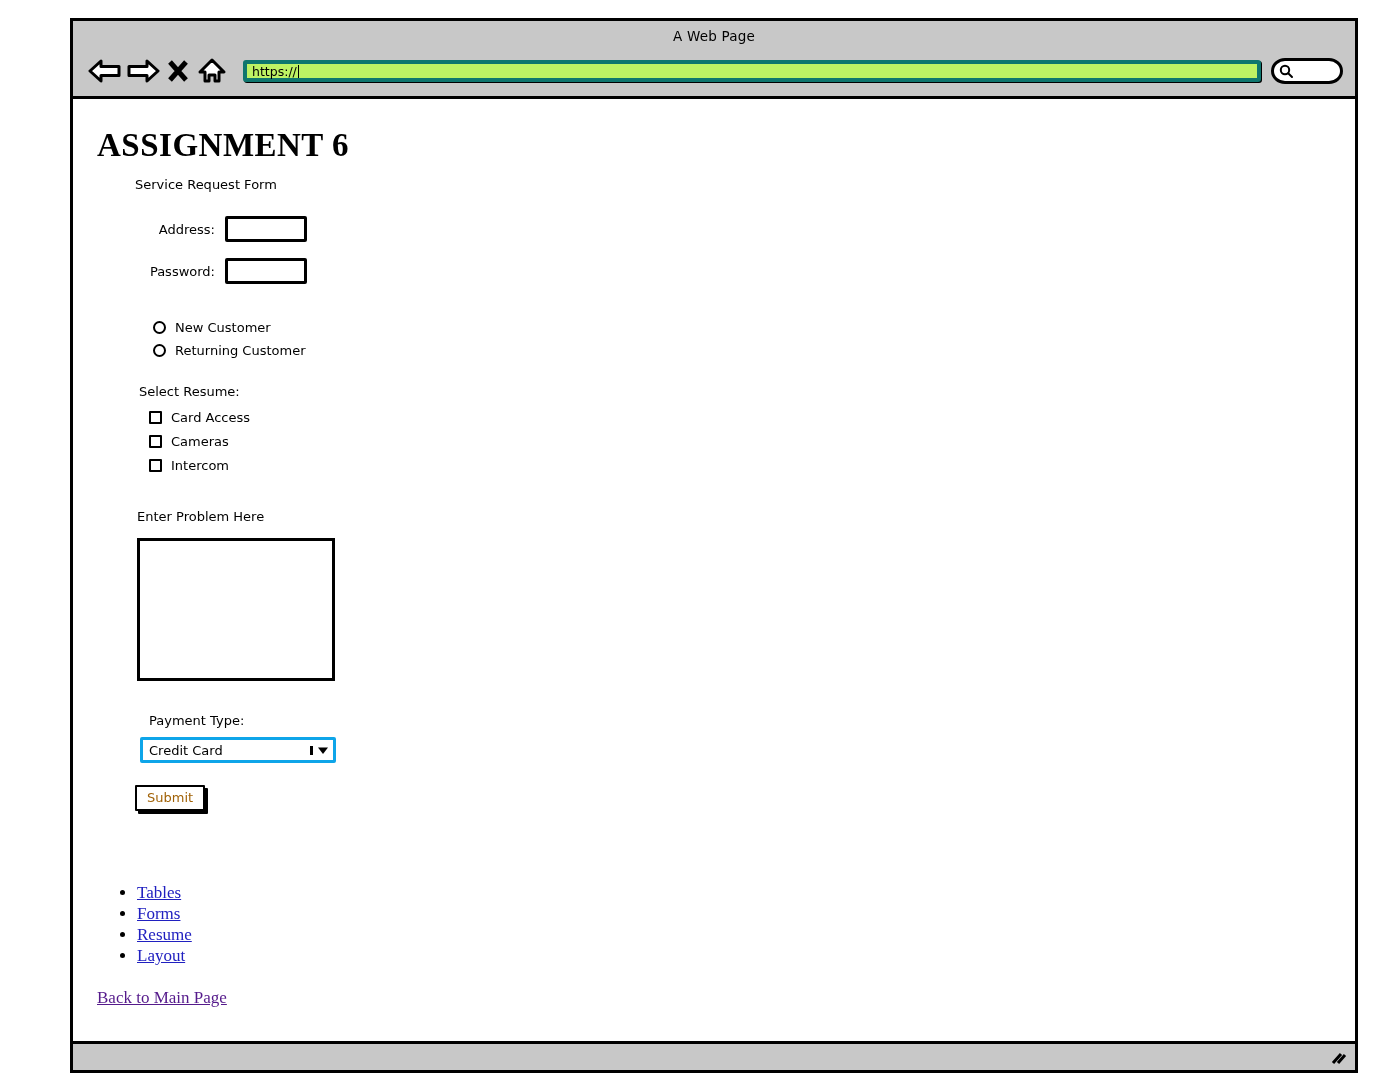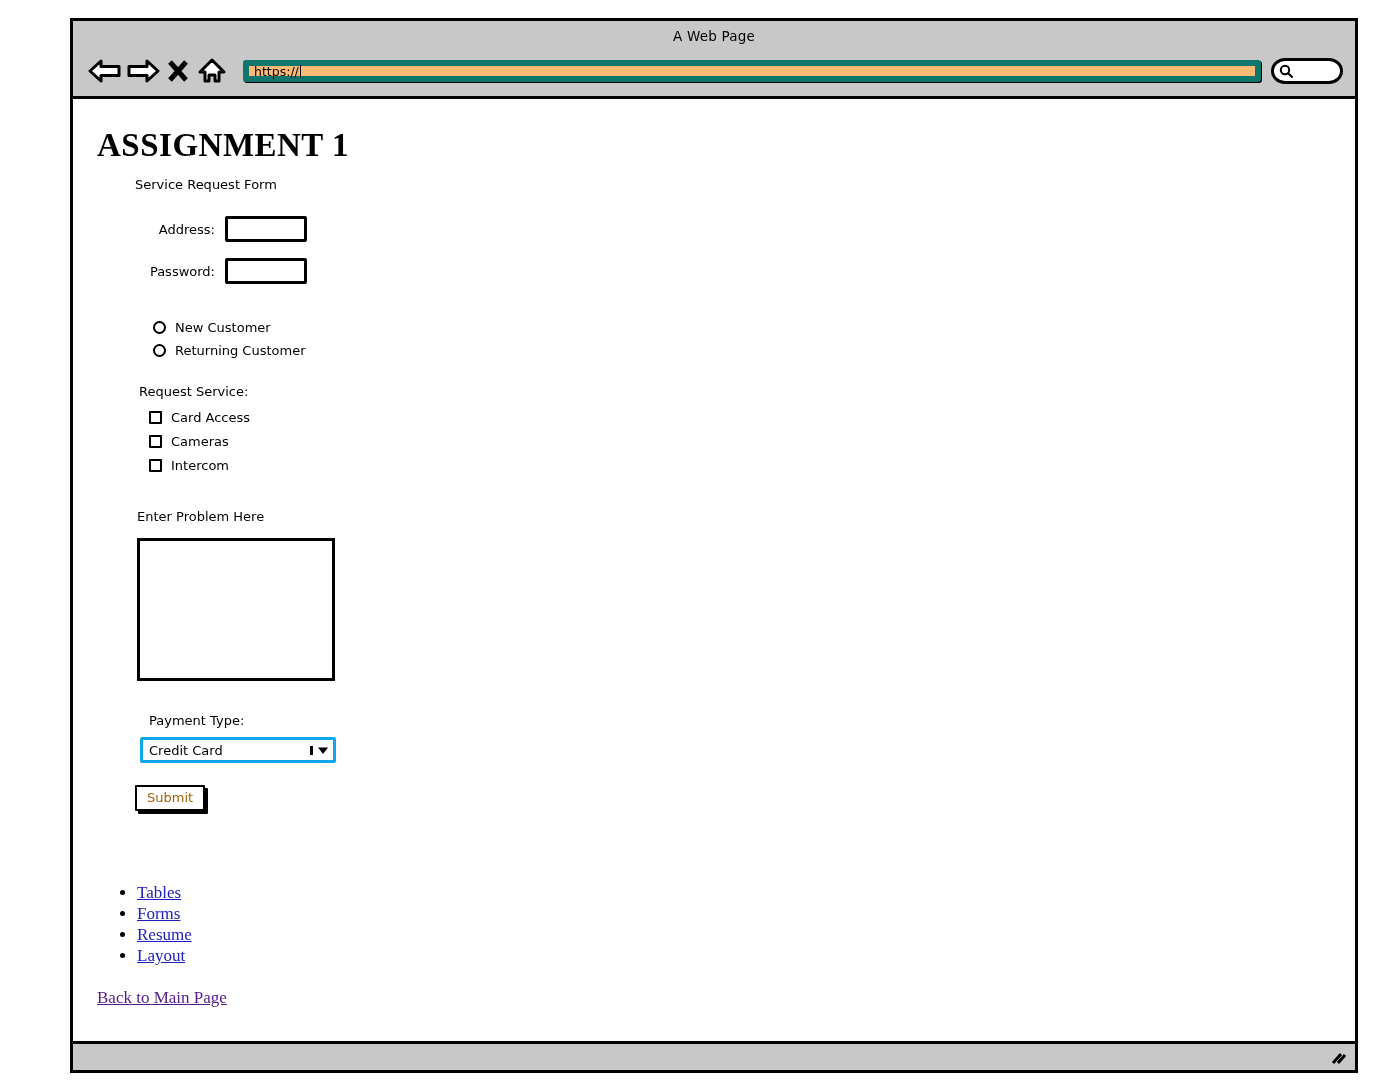--- a/index.html
+++ b/index.html
@@ -64,22 +64,22 @@
   #nav-back { width: 36px; }
   #nav-forward { width: 36px; }
   #nav-stop { width: 30px; }
   #nav-home { width: 34px; }
 
   #url-bar {
     flex: 1 1 auto;
     margin-left: 12px;
     margin-right: 10px;
     height: 22px;
-    background: #fdba74;
-    border: 6px solid #0f766e;
+    background: #bef264;
+    border: 4px solid #0f766e;
     border-radius: 3px;
     display: flex;
     align-items: center;
     padding: 0 5px;
     box-sizing: border-box;
     position: relative;
     box-shadow: 1px 1px 0 #000;
   }
   #url-text {
     font-size: 12.5px;
@@ -349,21 +349,21 @@
         </svg>
         <span></span>
       </div>
 
     </div>
   </div>
 
   <div id="page-viewport">
     <div id="page-content">
 
-      <h1 id="page-title">ASSIGNMENT 1</h1>
+      <h1 id="page-title">ASSIGNMENT 6</h1>
 
       <div id="form-subtitle" class="sans-label">Service Request Form</div>
 
       
       <div id="field-rows">
 
 
         <div class="field-row">
           <div class="field-label">Address:</div>
           <div class="field-box" title=""></div>
@@ -382,21 +382,21 @@
           <span class="radio-mark"></span>
           <span class="opt-label">New Customer</span>
         </div>
         <div class="radio-row">
           <span class="radio-mark"></span>
           <span class="opt-label">Returning Customer</span>
         </div>
       </div>
 
       
-      <div id="services-heading" class="sans-label">Request Service:</div>
+      <div id="services-heading" class="sans-label">Select Resume:</div>
 
       <div id="checkbox-group">
         <div class="check-row">
           <span class="check-mark"></span>
           <span class="opt-label">Card Access</span>
         </div>
         <div class="check-row">
           <span class="check-mark"></span>
           <span class="opt-label">Cameras</span>
         </div>

